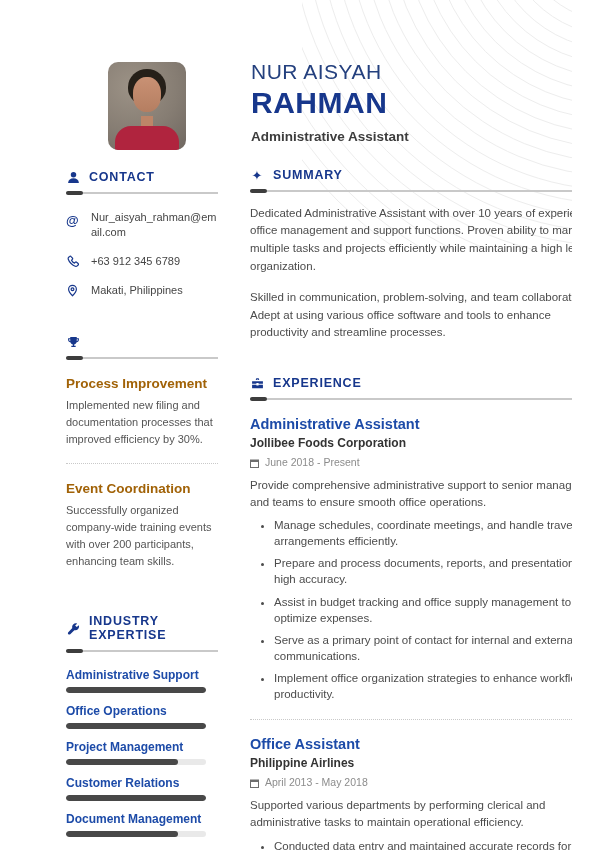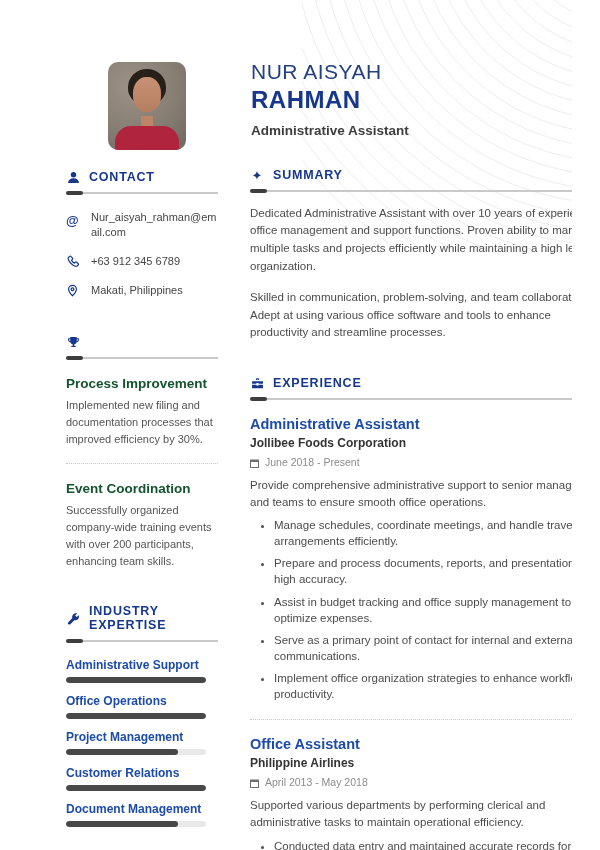--- a/index.html
+++ b/index.html
@@ -21,21 +21,21 @@
   .photo .hair { position:absolute; top:7px; left:20px; width:38px; height:36px;
     background:#262019; border-radius:50% 50% 46% 46%; }
   .photo .face { position:absolute; top:15px; left:25px; width:28px; height:35px;
     background:linear-gradient(#c99174, #b57e61); border-radius:46%; }
   .photo .torso { position:absolute; bottom:-8px; left:7px; width:64px; height:32px;
     background:#b0243e; border-radius:16px 16px 0 0; }
   .photo .neck { position:absolute; bottom:22px; left:33px; width:12px; height:12px; background:#bd8568; }
 
   .name-block { position:absolute; left:223px; top:60px; width:330px; }
   .first-name { font-size:21px; letter-spacing:.5px; color:#24407e; font-weight:400; }
-  .last-name  { font-size:24px; letter-spacing:.5px; color:#17378c; font-weight:700; margin-top:2px; }
+  .last-name  { font-size:30px; letter-spacing:.5px; color:#17378c; font-weight:700; margin-top:2px; }
   .role       { font-size:13.5px; color:#3d3d3d; font-weight:700; margin-top:9px; }
 
   
   .sidebar { position:absolute; left:38px;  top:170px; width:152px; }
   .main    { position:absolute; left:222px; top:168px; width:362px; }
 
   
   .sec-head { display:flex; align-items:center; gap:9px; }
   .sec-head .ico { width:14px; height:14px; flex:0 0 auto; display:flex; align-items:center; justify-content:center; }
   .sec-title { font-size:12.5px; font-weight:700; letter-spacing:.8px; color:#17378c; }
@@ -48,21 +48,21 @@
   .sparkle::before { content:"\2726"; color:#17378c; font-size:13px; line-height:1; }
   .at-glyph::before { content:"@"; color:#17378c; font-size:13px; font-weight:700; line-height:1; }
 
   
   .contact-list { margin-top:16px; }
   .c-item { display:flex; gap:10px; margin-bottom:13px; align-items:flex-start; }
   .c-item .ico { width:15px; flex:0 0 auto; padding-top:1px; }
   .c-value { font-size:11px; line-height:1.45; color:#454545; word-break:break-all; }
 
   
-  .ach-head { font-size:13.5px; font-weight:700; color:#14532d; margin-top:17px; }
+  .ach-head { font-size:13.5px; font-weight:700; color:#a16207; margin-top:17px; }
   .ach-desc { font-size:11px; line-height:1.55; color:#555; margin-top:6px; }
   .ach-sep  { margin:15px 0 0 0; }
 
   
   .skills { margin-top:16px; }
   .skill { margin-top:11px; }
   .skill-label { font-size:12px; font-weight:700; color:#1d4ba8; margin-bottom:5px; }
   .skill-bar { width:140px; height:6px; background:#e9e9e9; border-radius:3px; overflow:hidden; }
   .skill-fill { height:100%; background:#484848; border-radius:3px; }
 
@@ -181,21 +181,21 @@
         <div class="ach-head">Process Improvement</div>
         <div class="ach-desc">Implemented new filing and documentation processes that improved efficiency by 30%.</div>
       </div>
       <div class="dotted ach-sep"></div>
       <div>
         <div class="ach-head">Event Coordination</div>
         <div class="ach-desc">Successfully organized company-wide training events with over 200 participants, enhancing team skills.</div>
       </div>
     </div>
 
-    <div class="section" style="margin-top:34px;">
+    <div class="section" style="margin-top:44px;">
       <div class="sec-head">
         <span class="ico">
           <svg class="glyph" width="13" height="13" viewBox="0 0 12 12" fill="#17378c">
             <path d="M10.9 3.1c.5 1.2.2 2.7-.8 3.6-.9.9-2.2 1.2-3.3.8L3 11.2c-.5.5-1.3.5-1.8 0s-.5-1.3 0-1.8l3.7-3.8c-.4-1.1-.1-2.4.8-3.3.9-1 2.4-1.3 3.6-.8L7.5 3.2l1.5 1.5z"></path>
           </svg>
         </span>
         <span class="sec-title">INDUSTRY EXPERTISE</span>
       </div>
       <div class="rule"></div>
 

